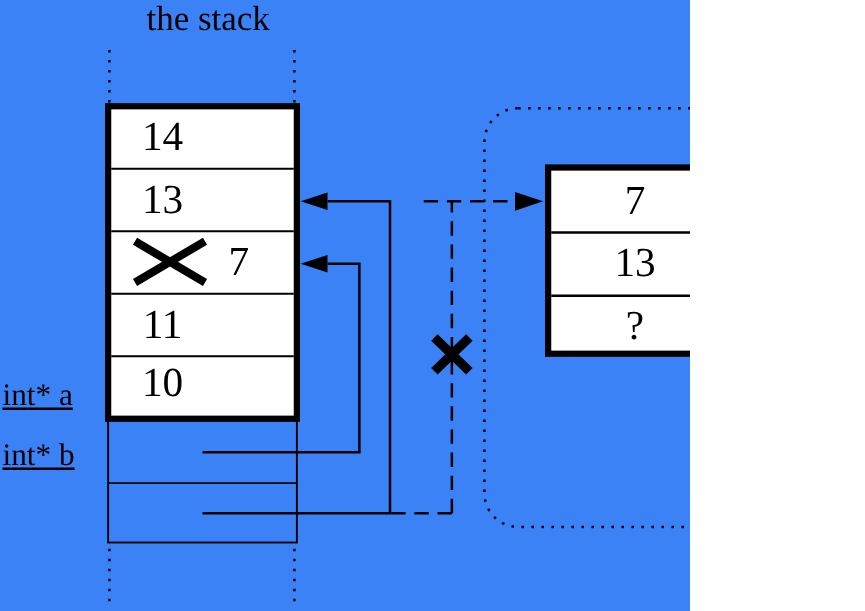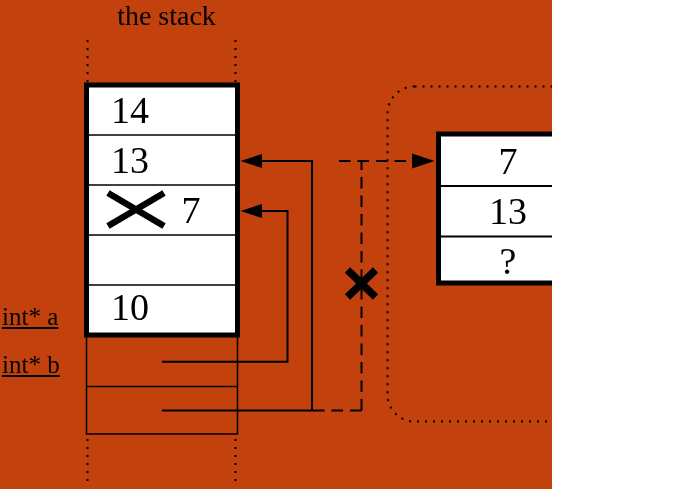--- a/index.html
+++ b/index.html
@@ -4,41 +4,41 @@
 <style>
   html, body {
     margin: 0;
     padding: 0;
     background: #ffffff;
   }
   .canvas {
     position: relative;
     width: 552px;
     height: 489px;
-    background: #c2410c;
+    background: #3b82f6;
     font-family: "Liberation Serif", "DejaVu Serif", serif;
     color: #000000;
     overflow: hidden;
   }
   .drawing {
     position: absolute;
     left: 0;
     top: 0;
   }
   .txt {
     position: absolute;
     white-space: nowrap;
   }
   .title {
     font-size: 28px;
     line-height: 32px;
     text-align: center;
   }
   .cellval {
-    font-size: 38px;
+    font-size: 33px;
     line-height: 50px;
     text-align: center;
   }
   .ptrlabel {
     font-size: 25px;
     line-height: 30px;
     text-align: left;
     text-decoration: underline;
   }
 </style>
@@ -93,20 +93,21 @@
       <line x1="441" y1="186" x2="585" y2="186"></line>
       <line x1="441" y1="236.5" x2="585" y2="236.5"></line>
     </g>
   </svg>
 
   <div class="txt title" style="left:100px; top:0px; width:133px;">the stack</div>
 
   <div class="txt cellval" style="left:98px;  top:85px;  width:64px;">14</div>
   <div class="txt cellval" style="left:98px;  top:135px; width:64px;">13</div>
   <div class="txt cellval" style="left:171px; top:185px; width:40px;">7</div>
+  <div class="txt cellval" style="left:98px;  top:235px; width:64px;">11</div>
   <div class="txt cellval" style="left:98px;  top:282px; width:64px;">10</div>
 
   <div class="txt ptrlabel" style="left:2px; top:302px; width:70px;">int* a</div>
   <div class="txt ptrlabel" style="left:2px; top:350px; width:70px;">int* b</div>
 
   <div class="txt cellval" style="left:476px; top:136px; width:64px;">7</div>
   <div class="txt cellval" style="left:476px; top:186px; width:64px;">13</div>
   <div class="txt cellval" style="left:476px; top:236px; width:64px;">?</div>
 
 </div>

